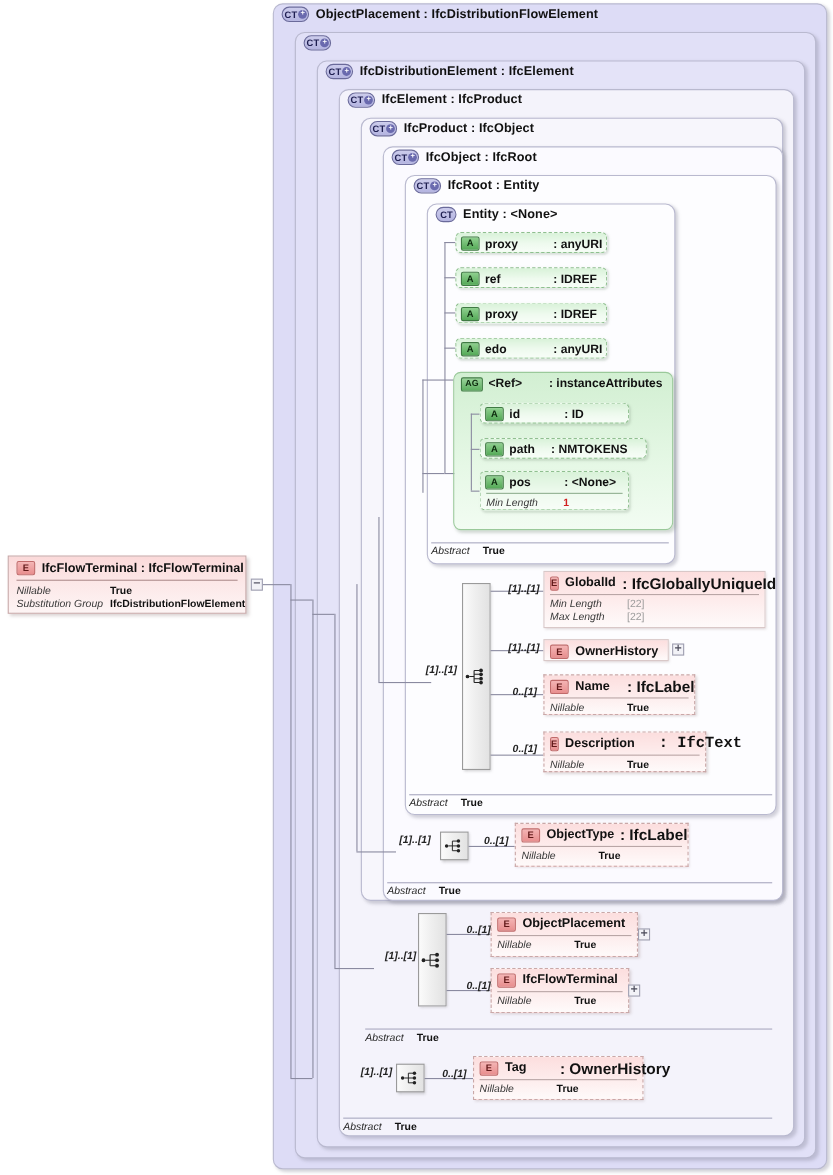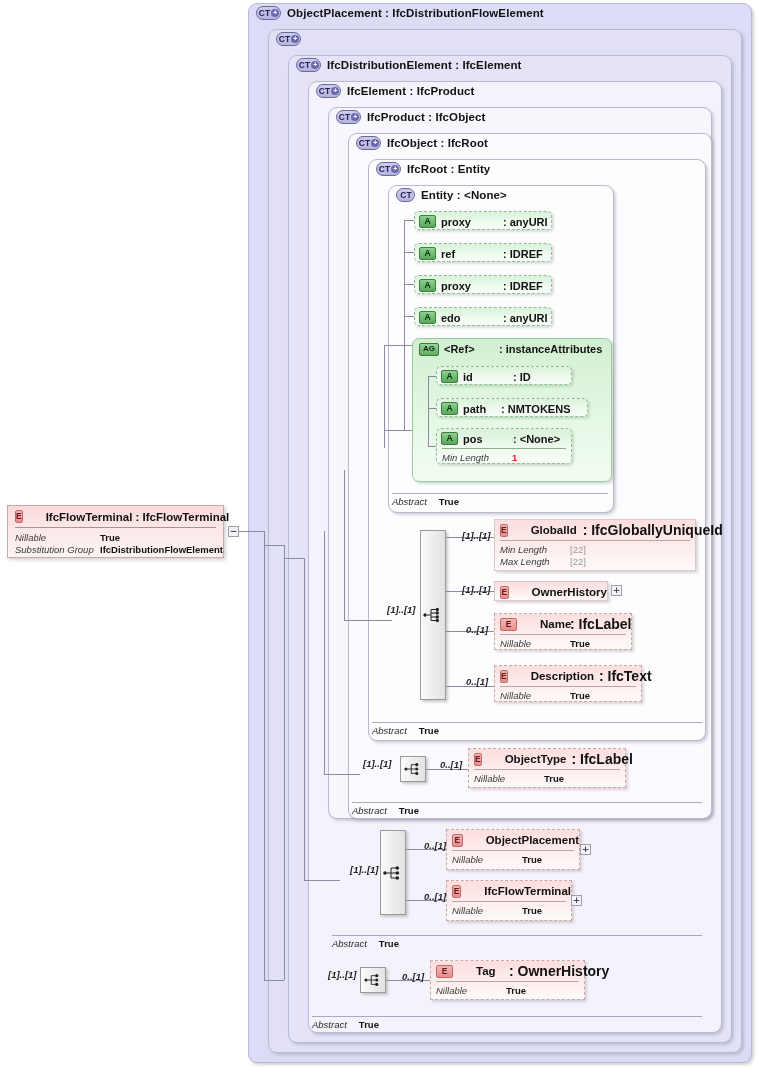--- a/index.html
+++ b/index.html
@@ -110,21 +110,21 @@
     box-sizing:border-box;
     background:linear-gradient(180deg,#fcdede 0%,#fdeaea 45%,#fefafa 100%);
     box-shadow:1.5px 1.5px 2.5px rgba(160,140,140,.35);
   }
   .elem.solid{border:1px solid #d9c8c8;}
   .elem.dashed{border:1px dashed #c9a8a8;}
   .elem-row{
     display:flex;align-items:center;height:20px;padding-left:5px;
     white-space:nowrap;
   }
-  .elem-name{margin-left:23px;font-weight:bold;font-size:11.5px;color:#111;}
+  .elem-name{margin-left:6px;font-weight:bold;font-size:11.5px;color:#111;}
   .elem-type{font-weight:bold;font-size:14px;color:#111;}
   .facets{
     border-top:1px solid #b9a6a6;
     margin:0 5px;
     padding:2px 0 2px 0;
   }
   .attr .facets{border-top:1px solid #8fae8f;}
   .facet-row{
     display:flex;align-items:center;height:12px;white-space:nowrap;
   }
@@ -426,21 +426,21 @@
         <span class="facet-v">True</span>
       </div>
     </div>
   </div>
   <div class="card" style="left:466px;top:624px;">0..[1]</div>
 
   <div class="elem dashed" style="left:494px;top:665px;width:148px;height:37px;">
     <div class="elem-row">
       <span class="badge badge-e">E</span>
       <span class="elem-name">Description</span>
-      <span class="elem-type" style="margin-left:5px;">: IfcText</span>
+      <span class="elem-type" style="margin-left:22px;font-family:Liberation Mono, monospace;">: IfcText</span>
     </div>
     <div class="facets">
       <div class="facet-row">
         <span class="facet-k">Nillable</span>
         <span class="facet-v">True</span>
       </div>
     </div>
   </div>
   <div class="card" style="left:466px;top:676px;">0..[1]</div>
 

